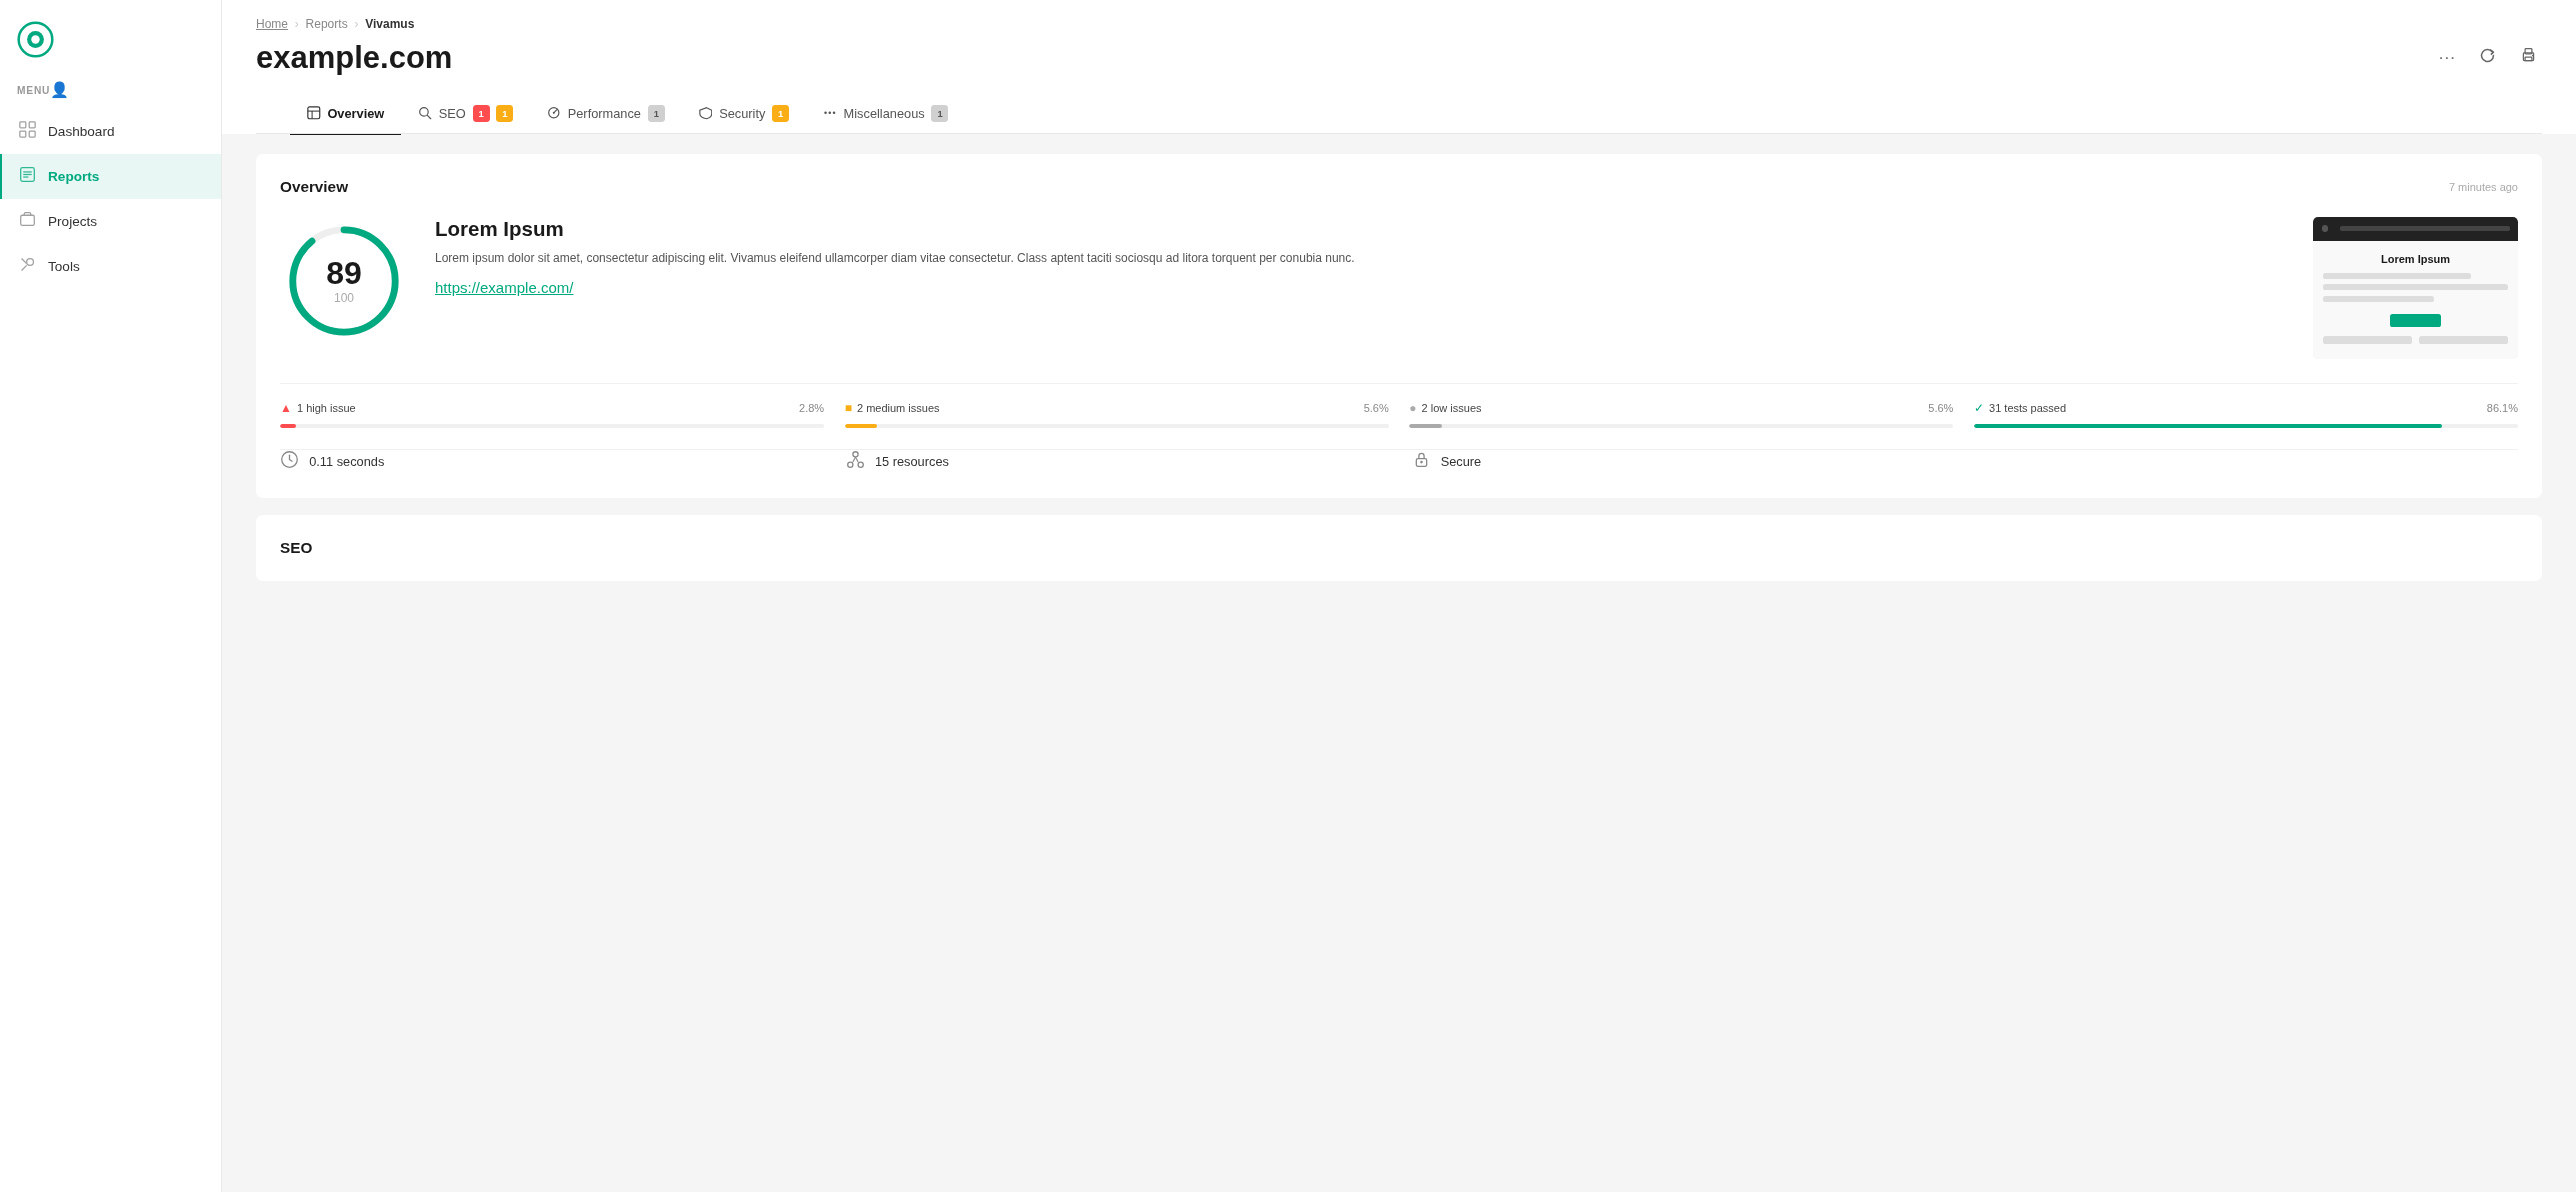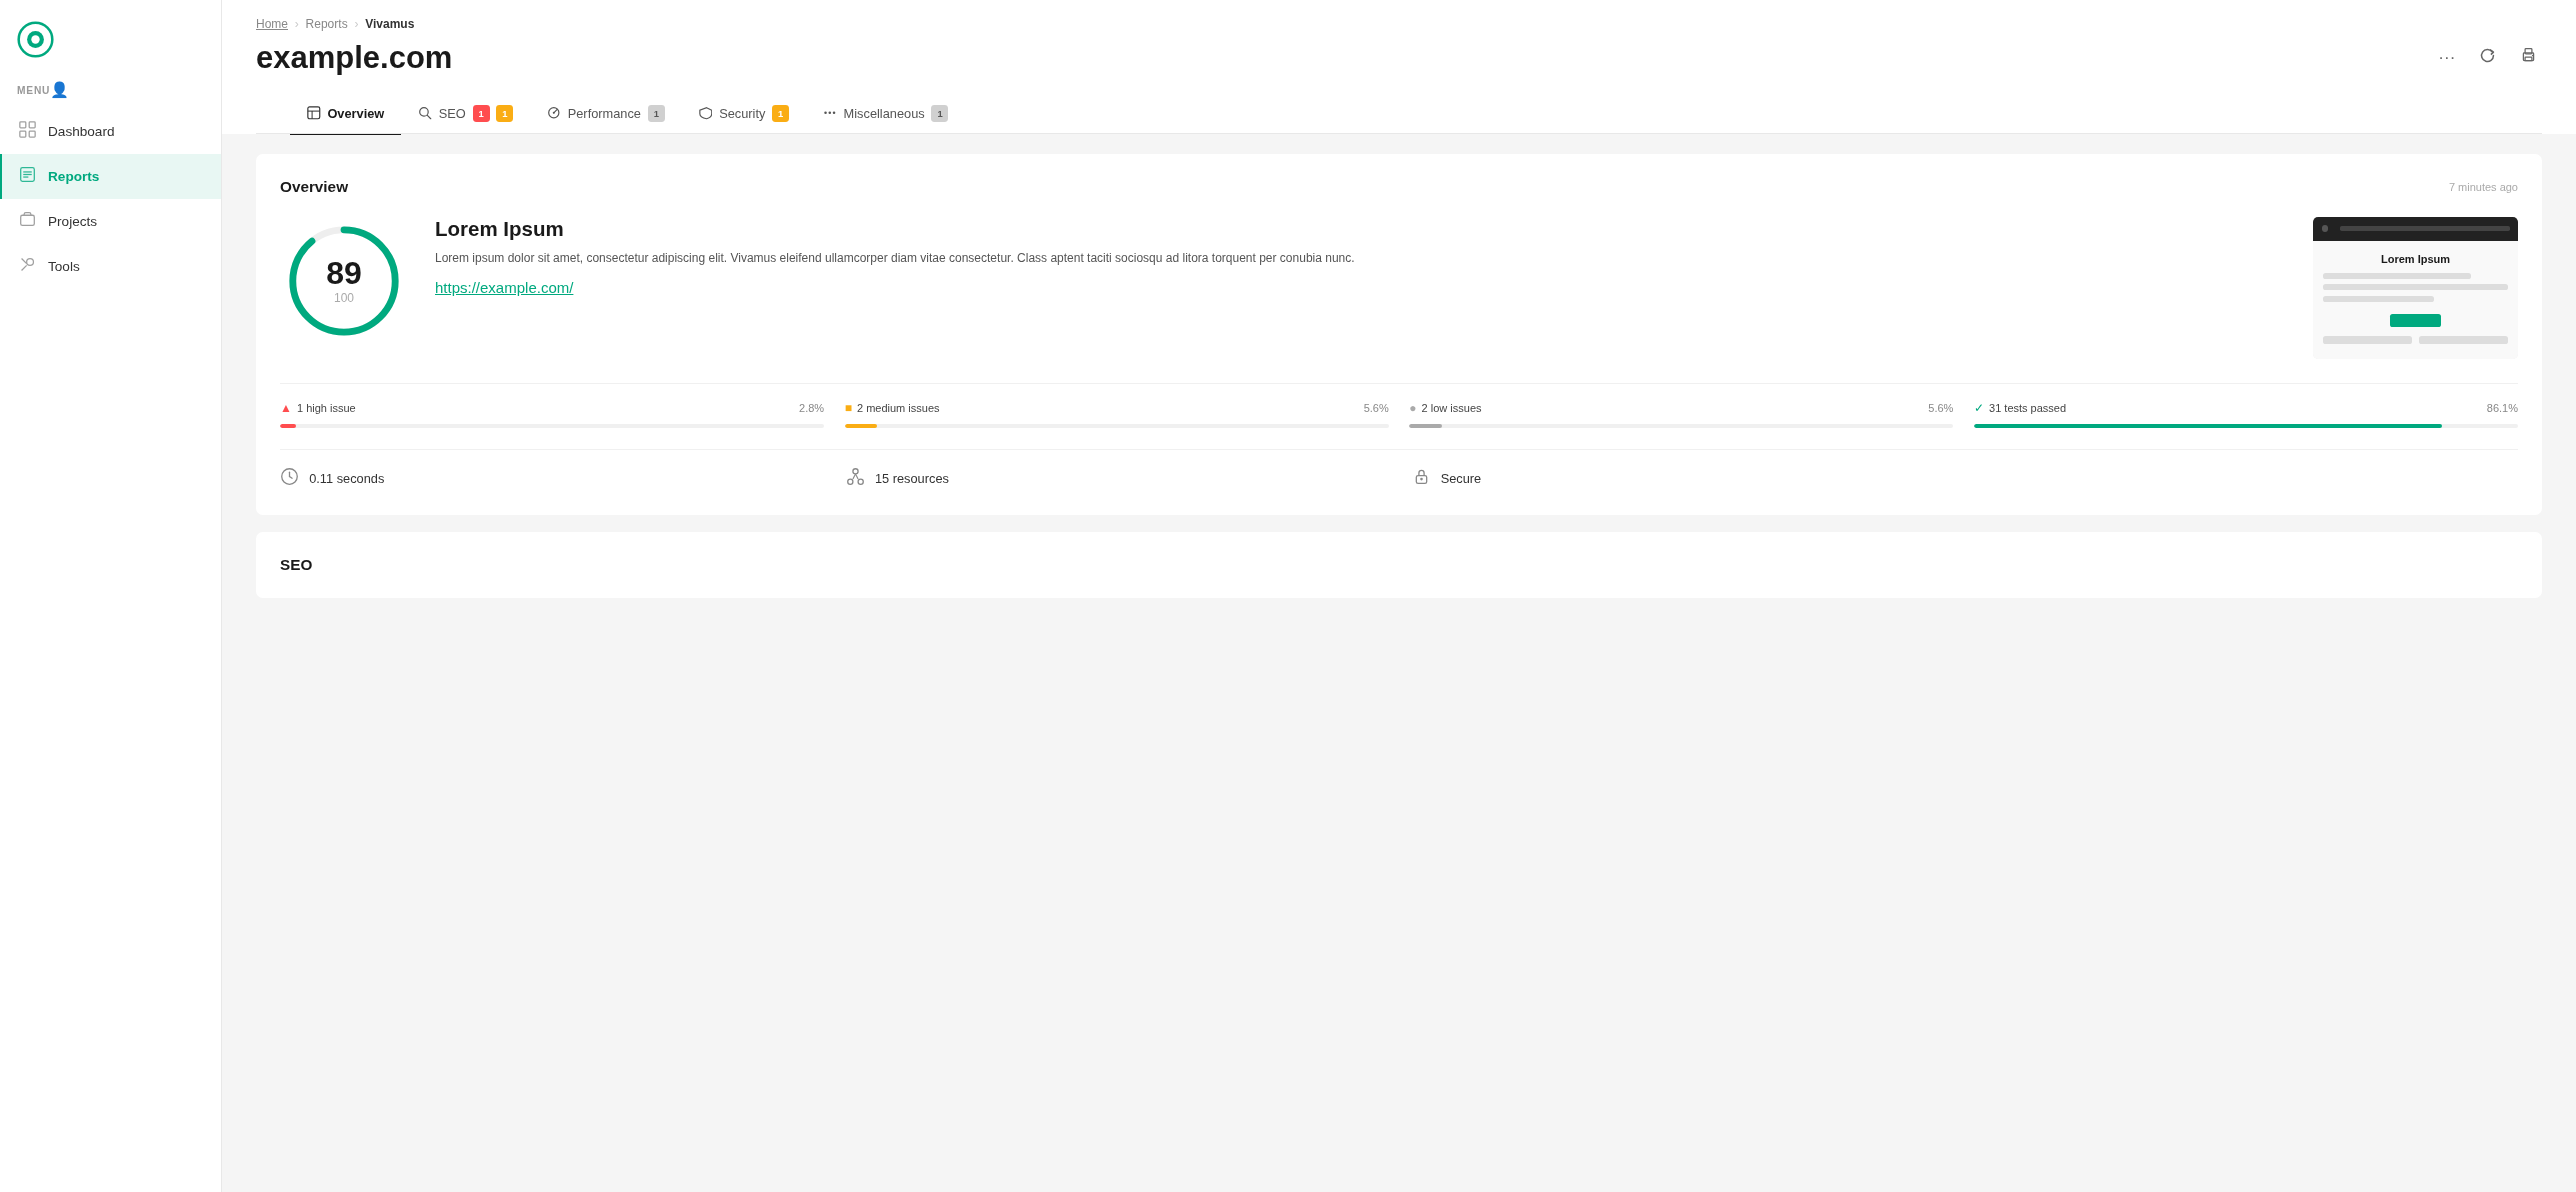--- a/index.html
+++ b/index.html
@@ -327,21 +327,20 @@
     .fill-yellow { background: #faad14; }
     .fill-gray { background: #aaa; }
     .fill-green { background: #00a97f; }
 
     
     .stats-row {
       display: grid;
       grid-template-columns: 1fr 1fr 1fr 1fr;
       gap: 25px;
       border-top: 0.9px solid #f0f0f0;
-      padding-top: 17px;
     }
     .stat-item {
       display: flex;
       align-items: center;
       gap: 10.2px;
       font-size: 12.8px;
       color: #333;
     }
     .stat-icon {
       font-size: 17px;

